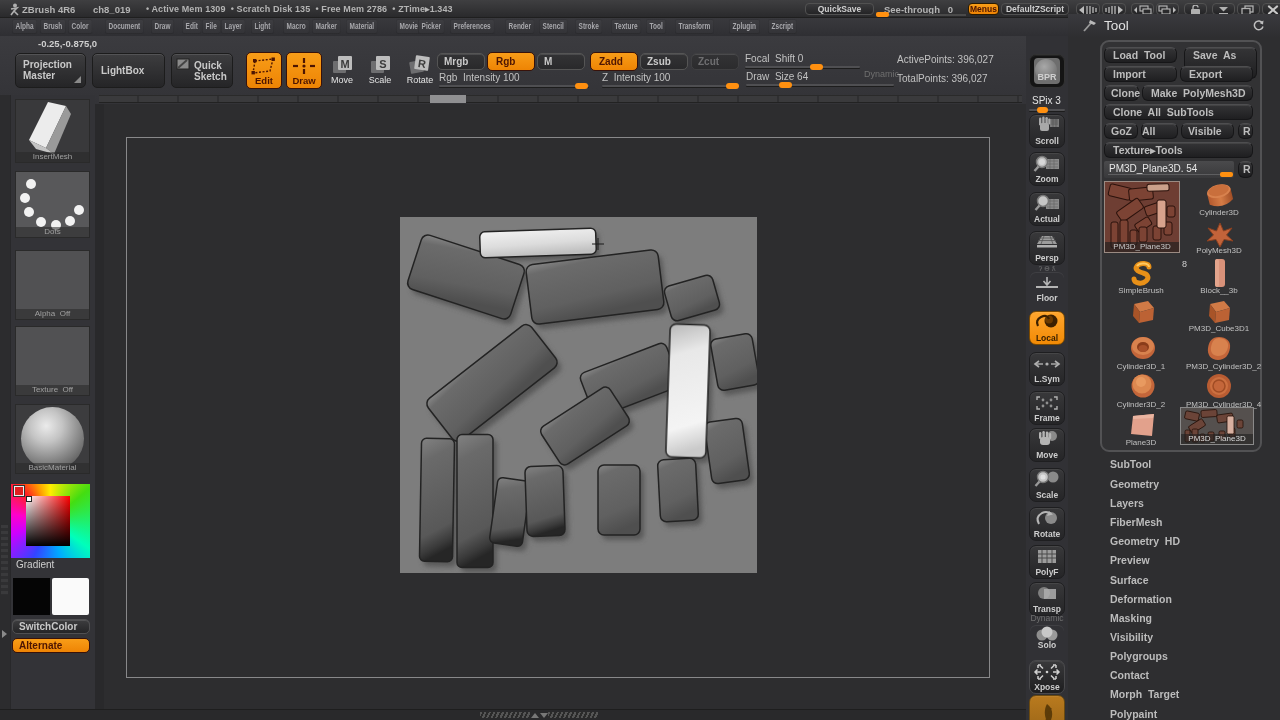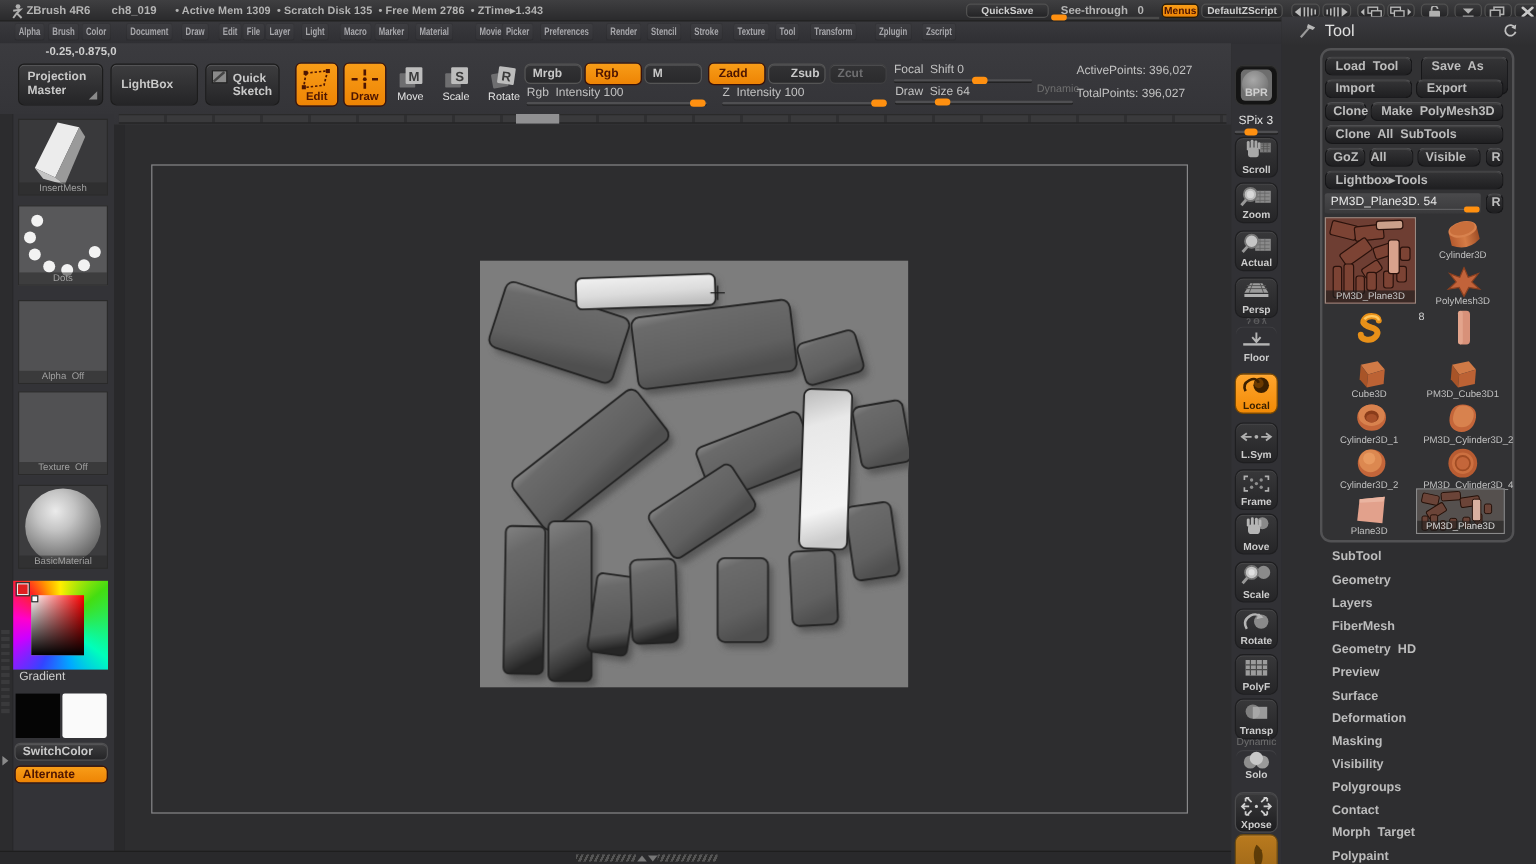--- a/index.html
+++ b/index.html
@@ -203,21 +203,21 @@
           <rect x="12" y="3" width="14" height="14" rx="1" fill="#bdbdbd" transform="rotate(8 19 10)"></rect>
           <text x="19" y="14.5" font-family="Liberation Sans" font-size="11" font-weight="bold" fill="#3c3c3c" text-anchor="middle" transform="rotate(8 19 10)">R</text>
         </svg>
       <div class="lbl" style="left:0; width:100%; top:22px; text-align:center; font-size:9px; color:#e4e4e4;">Rotate</div>
     </div>
 
     <div class="btn" style="left:437px; top:17px; width:48px; height:17px; font-size:10px; line-height:15px; padding-left:6px; border-color:#555; background:linear-gradient(#333335,#29292b);">Mrgb</div>
     <div class="obtn" style="left:487px; top:16px; width:48px; height:19px; font-size:10px; line-height:17px; padding-left:8px;">Rgb</div>
     <div class="btn" style="left:537px; top:17px; width:48px; height:17px; font-size:10px; line-height:15px; padding-left:6px; border-color:#555; background:linear-gradient(#333335,#29292b);">M</div>
     <div class="obtn" style="left:590px; top:16px; width:48px; height:19px; font-size:10px; line-height:17px; padding-left:8px;">Zadd</div>
-    <div class="btn" style="left:640px; top:17px; width:48px; height:17px; font-size:10px; line-height:15px; padding-left:18px; border-color:#555; background:linear-gradient(#333335,#29292b);">Zsub</div>
+    <div class="btn" style="left:640px; top:17px; width:48px; height:17px; font-size:10px; line-height:15px; padding-left:6px; border-color:#555; background:linear-gradient(#333335,#29292b);">Zsub</div>
     <div class="btn" style="left:691px; top:17px; width:48px; height:17px; font-size:10px; line-height:15px; padding-left:6px; border-color:#3f3f41; background:linear-gradient(#333335,#2b2b2d); color:#6e6e70;">Zcut</div>
 
     <div class="lbl" style="left:439px; top:36px; font-size:10px;">Rgb&nbsp; Intensity 100</div>
     <div class="track" style="left:439px; top:49px; width:150px;"></div>
     <div class="knob" style="left:575px; top:47px;"></div>
     <div class="lbl" style="left:602px; top:36px; font-size:10px;">Z&nbsp; Intensity 100</div>
     <div class="track" style="left:602px; top:49px; width:137px;"></div>
     <div class="knob" style="left:726px; top:47px;"></div>
 
     <div class="lbl" style="left:745px; top:17px; font-size:10px;">Focal&nbsp; Shift 0</div>
@@ -510,21 +510,21 @@
       <div class="pbtn" style="left:82px; top:5px; width:73px; height:32px;">Save&nbsp; As</div>
       <div class="pbtn" style="left:2px; top:24px; width:73px; height:16px;">Import</div>
       <div class="pbtn" style="left:78px; top:24px; width:73px; height:16px;">Export</div>
       <div class="pbtn" style="left:2px; top:43px; width:35px; height:16px; padding-left:6px;">Clone</div>
       <div class="pbtn" style="left:40px; top:43px; width:111px; height:16px;">Make&nbsp; PolyMesh3D</div>
       <div class="pbtn" style="left:2px; top:62px; width:149px; height:16px;">Clone&nbsp; All&nbsp; SubTools</div>
       <div class="pbtn" style="left:2px; top:81px; width:34px; height:16px; padding-left:6px;">GoZ</div>
       <div class="pbtn" style="left:39px; top:81px; width:37px; height:16px; padding-left:0;">All</div>
       <div class="pbtn" style="left:79px; top:81px; width:53px; height:16px; padding-left:6px;">Visible</div>
       <div class="pbtn" style="left:136px; top:81px; width:15px; height:16px; padding-left:4px;">R</div>
-      <div class="pbtn" style="left:2px; top:100px; width:149px; height:16px;">Lightbox▸Tools</div>
+      <div class="pbtn" style="left:2px; top:100px; width:149px; height:16px;">Texture▸Tools</div>
 
       <div class="abs" style="left:2px; top:119px; width:130px; height:17px; background:linear-gradient(#4a4a4c,#39393b); border-radius:2px;">
         <div class="lbl" style="left:5px; top:2px; font-size:10px; color:#e6e6e6;">PM3D_Plane3D.&nbsp;54</div>
         <div style="position:absolute; left:116px; bottom:1px; width:13px; height:5px; background:#ff9010; border-radius:2px;"></div>
         <div style="position:absolute; left:4px; bottom:3px; width:112px; height:1px; background:#5e5e60;"></div>
       </div>
       <div class="pbtn" style="left:136px; top:119px; width:15px; height:17px; padding-left:4px;">R</div>
 
       <div class="abs" style="left:2px; top:139px; width:76px; height:72px; background:#6b3a32; border:1px solid #9a8a82;">
         <svg width="74" height="70" viewBox="0 0 74 70">
@@ -567,33 +567,34 @@
 
       <svg class="abs" style="left:100px; top:180px;" width="36" height="26" viewBox="0 0 36 26">
           <path d="M18 1 L21.5 9 L30 6 L24.5 13 L31 19 L22 17.5 L18 25 L14 17.5 L5 19 L11.5 13 L6 6 L14.5 9 Z" fill="#c2633a" stroke="#8a4020" stroke-width="1"></path>
         </svg>
       <div class="tlabel abs" style="left:84px; top:204px; width:66px; background:none; color:#c0c0c0;">PolyMesh3D</div>
 
       <svg class="abs" style="left:24px; top:218px;" width="32" height="28" viewBox="0 0 32 28">
           <path d="M23 7 C23 3 14 2 11 6 C8 10 14 12 17 13 C21 14 24 17 20 21 C16 25 8 23 8 19" stroke="#e89018" stroke-width="5" fill="none" stroke-linecap="round"></path>
           <path d="M23 7 C23 3 14 2 11 6" stroke="#ffc860" stroke-width="2" fill="none"></path>
         </svg>
+      <div class="tlabel abs" style="left:6px; top:244px; width:66px; background:none; color:#c0c0c0;">SimpleBrush</div>
 
       <div class="lbl" style="left:80px; top:217px; font-size:9px; color:#d0d0d0;">8</div>
       <svg class="abs" style="left:106px; top:215px;" width="24" height="32" viewBox="0 0 24 32">
           <rect x="7" y="2" width="10" height="28" rx="3" fill="#d89179"></rect>
           <rect x="7" y="2" width="4" height="28" rx="2" fill="#e3a48c"></rect>
         </svg>
+      <div class="tlabel abs" style="left:84px; top:244px; width:66px; background:none; color:#c0c0c0;">Block__3b</div>
 
       <svg class="abs" style="left:24px; top:254px;" width="34" height="30" viewBox="0 0 34 30">
           <polygon points="8,8 22,5 28,12 14,16" fill="#d07a46"></polygon>
           <polygon points="8,8 14,16 13,27 7,20" fill="#a85428"></polygon>
           <polygon points="14,16 28,12 27,24 13,27" fill="#bc6234"></polygon>
         </svg>
-      <div class="tlabel abs" style="left:6px; top:282px; width:66px; background:none; color:#c0c0c0;">Cube3D</div>
       <svg class="abs" style="left:100px; top:254px;" width="34" height="30" viewBox="0 0 34 30">
           <polygon points="8,8 22,5 28,12 14,16" fill="#d07a46"></polygon>
           <polygon points="8,8 14,16 13,27 7,20" fill="#a85428"></polygon>
           <polygon points="14,16 28,12 27,24 13,27" fill="#bc6234"></polygon>
         </svg>
       <div class="tlabel abs" style="left:84px; top:282px; width:66px; background:none; color:#c0c0c0;">PM3D_Cube3D1</div>
 
       <svg class="abs" style="left:26px; top:292px;" width="30" height="30" viewBox="0 0 30 30">
           <ellipse cx="15" cy="14" rx="12" ry="11" fill="#c4663a"></ellipse>
           <ellipse cx="15" cy="12" rx="11" ry="9" fill="#d8824e"></ellipse>

